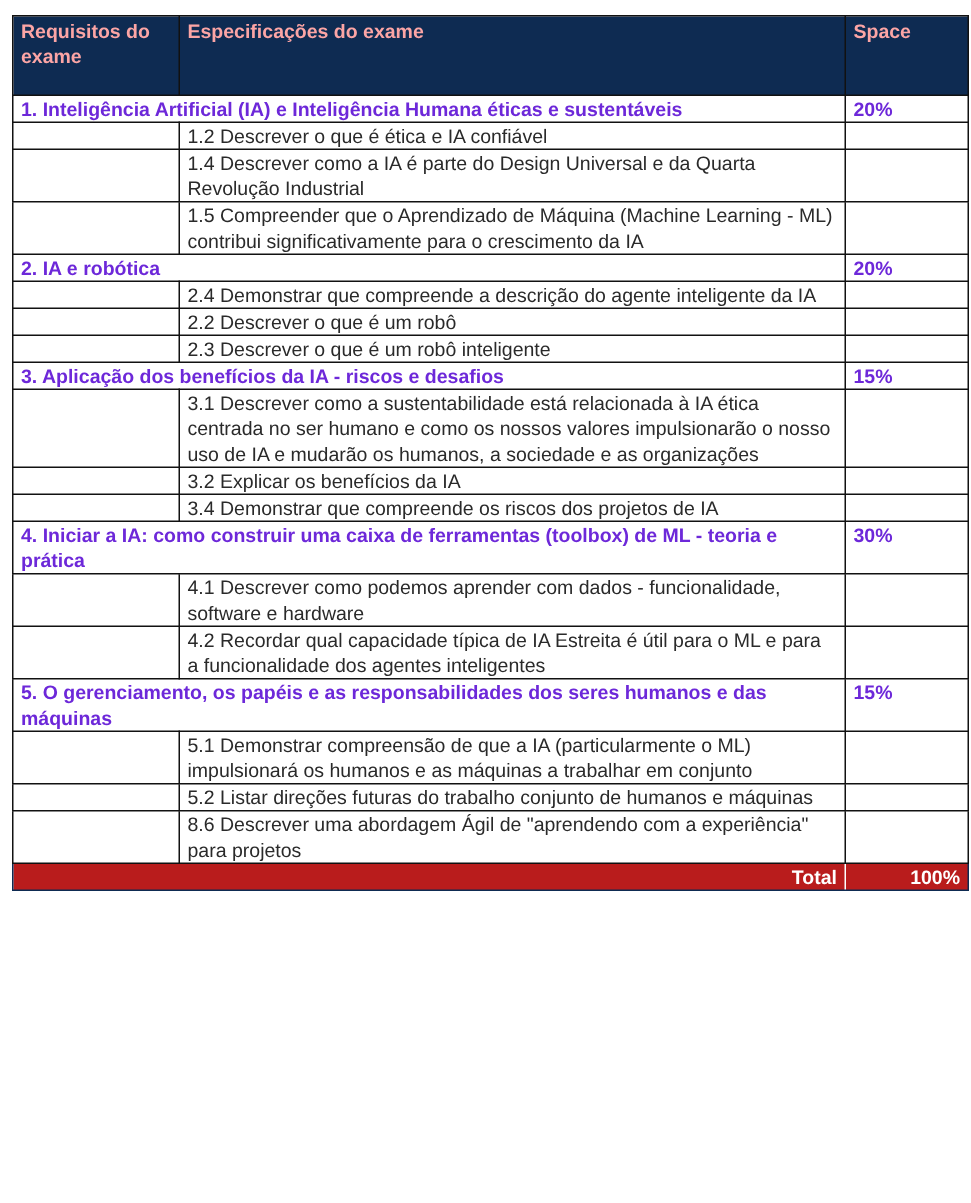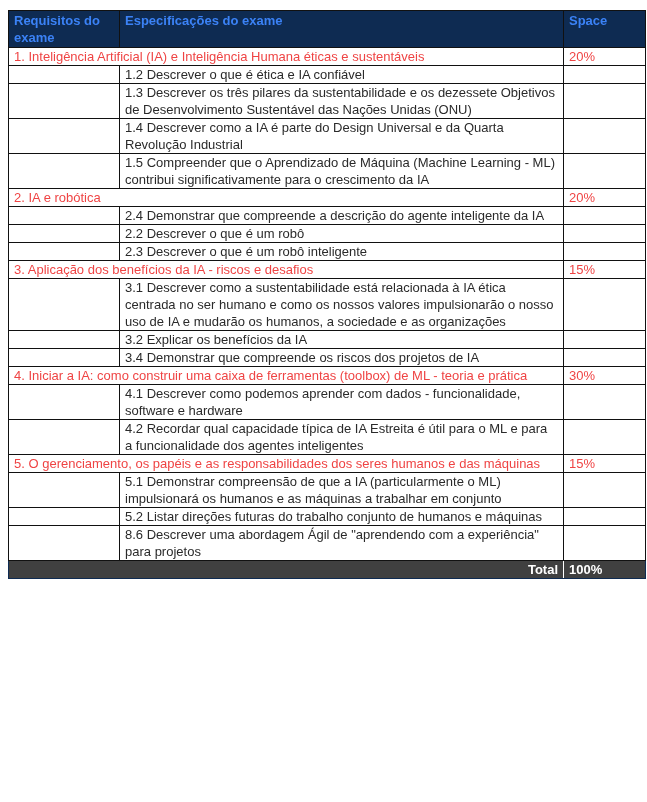--- a/index.html
+++ b/index.html
@@ -18,36 +18,36 @@
   col.c2 { width: 444px; }
   col.c3 { width: 82px; }
   td, th {
     border: 1px solid #111111;
     padding: 0 5px;
     vertical-align: top;
     text-align: left;
   }
   thead th {
     background: #0e2b52;
-    color: #3b82f6;
+    color: #fca5a5;
     font-weight: bold;
     padding-top: 1px;
-    padding-bottom: 1px;
+    padding-bottom: 17px;
     height: 33px;
   }
-  tr.section td { font-weight: normal; color: #ef4444; }
+  tr.section td { font-weight: bold; color: #6d28d9; }
   tr.item td.spec { color: #2a2a2a; }
   tr.total td {
-    background: #404040;
+    background: #b91c1c;
     color: #ffffff;
     font-weight: bold;
     border-color: #0e2b52;
   }
   tr.total td.total-label { text-align: right; border-right: 1px solid #ffffff; }
-  tr.total td.total-value { border-left: 1px solid #ffffff; }
+  tr.total td.total-value { border-left: 1px solid #ffffff; text-align: right; }
 </style>
 </head>
 <body>
 
 <table class="syllabus">
   <colgroup>
       <col class="c1">
       <col class="c2">
       <col class="c3">
     </colgroup>
@@ -60,25 +60,20 @@
   </thead>
   <tbody>
 
     <tr class="section">
       <td colspan="2">1. Inteligência Artificial (IA) e Inteligência Humana éticas e sustentáveis</td>
       <td>20%</td>
     </tr>
     <tr class="item">
       <td></td>
       <td class="spec">1.2 Descrever o que é ética e IA confiável</td>
-      <td></td>
-    </tr>
-    <tr class="item">
-      <td></td>
-      <td class="spec">1.3 Descrever os três pilares da sustentabilidade e os dezessete Objetivos de Desenvolvimento Sustentável das Nações Unidas (ONU)</td>
       <td></td>
     </tr>
     <tr class="item">
       <td></td>
       <td class="spec">1.4 Descrever como a IA é parte do Design Universal e da Quarta Revolução Industrial</td>
       <td></td>
     </tr>
     <tr class="item">
       <td></td>
       <td class="spec">1.5 Compreender que o Aprendizado de Máquina (Machine Learning - ML) contribui significativamente para o crescimento da IA</td>

